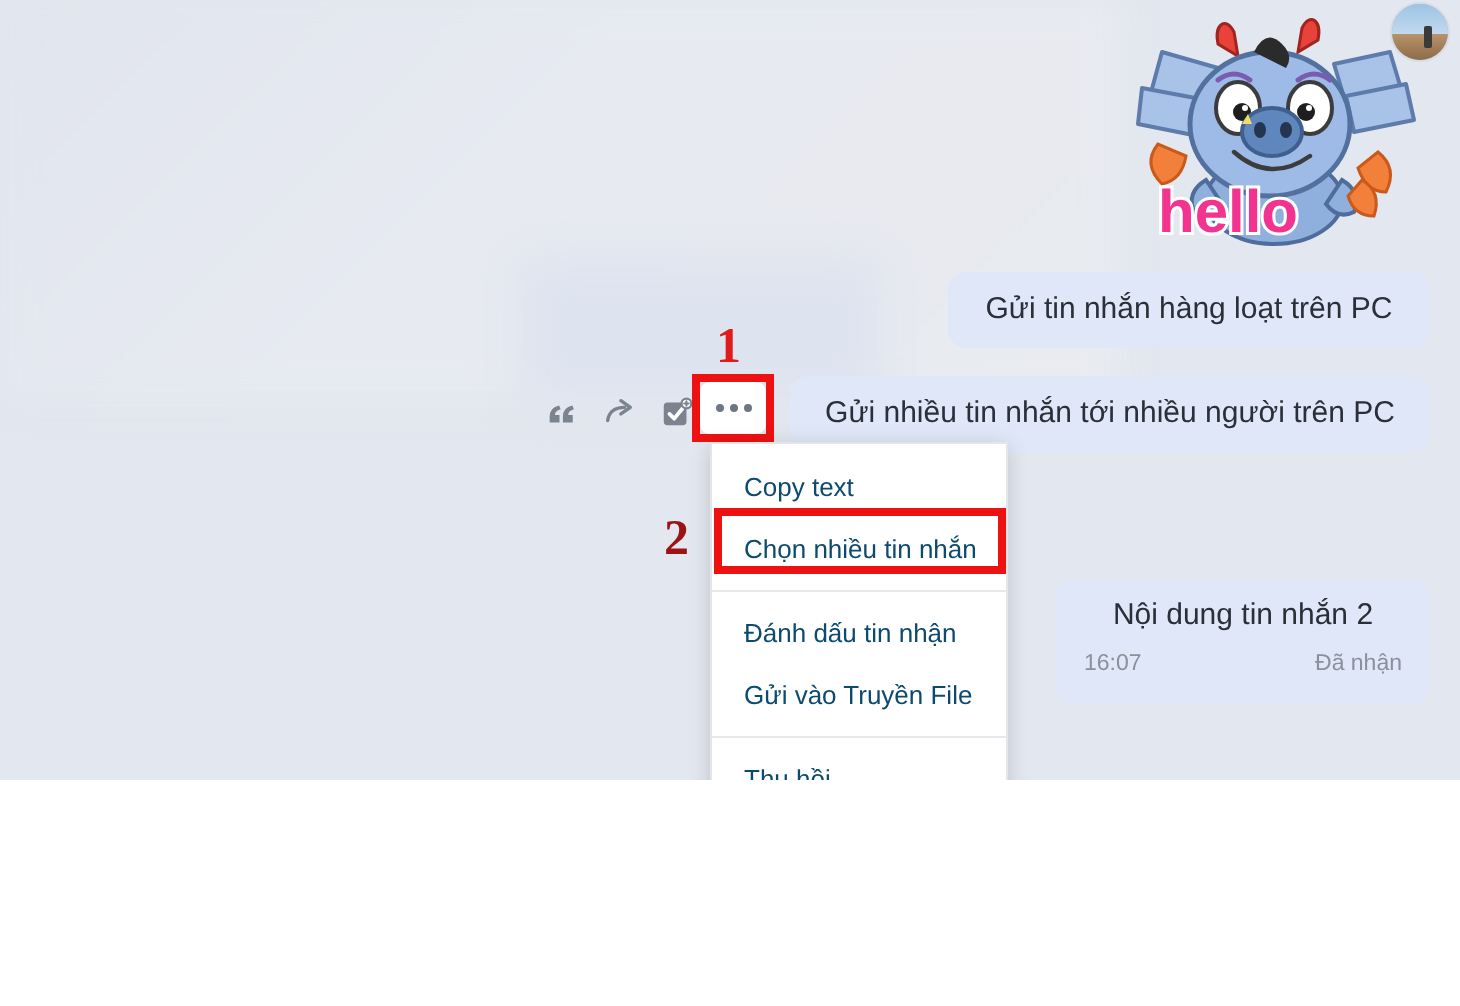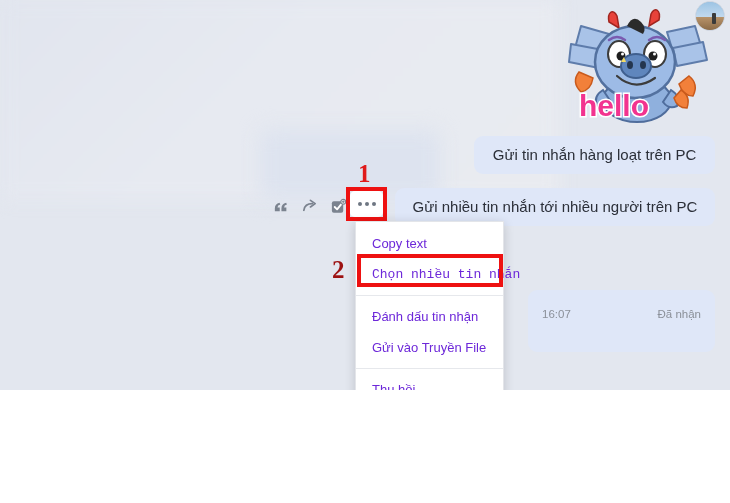--- a/index.html
+++ b/index.html
@@ -173,32 +173,31 @@
     padding: 6px 0 6px 0;
     box-sizing: border-box;
     z-index: 20;
   }
   .ctx-item {
     height: 31px;
     display: flex;
     align-items: center;
     padding: 0 16px;
     font-size: 13px;
-    color: #6d28d9;
+    color: #0c4a6e;
     box-sizing: border-box;
     white-space: nowrap;
   }
   .ctx-sep {
     height: 1px;
     background: #e6e8ec;
     margin: 5px 0;
   }
   .ctx-item.highlighted {
     position: relative;
-    font-family: Liberation Mono, monospace;
   }
   .ann-box-item {
     position: absolute;
     left: 357px; top: 254px;
     width: 146px; height: 33px;
     border: 4px solid #ee1111;
     box-sizing: border-box;
     z-index: 25;
     pointer-events: none;
   }
@@ -290,20 +289,21 @@
     <div class="bubble" id="bubble-2">
       <span>Gửi nhiều tin nhắn tới nhiều người trên PC</span>
     </div>
 
     <div class="bubble" id="bubble-1">
       <span>Gửi tin nhắn hàng loạt trên PC</span>
     </div>
 
 
     <div class="bubble" id="bubble-4">
+      <div class="msg-text">Nội dung tin nhắn 2</div>
       <div class="meta">
         <span>16:07</span>
         <span>Đã nhận</span>
       </div>
     </div>
 
     <div class="hover-tools">
       <span class="ht-ico">
         <svg viewBox="0 0 18 18" width="17" height="17" fill="currentColor">
           <path d="M3 11 q0 -5 5 -6 l0.8 2 q-3 0.8 -3 3 l2.4 0 l0 4 l-5.2 0 Z"></path>

